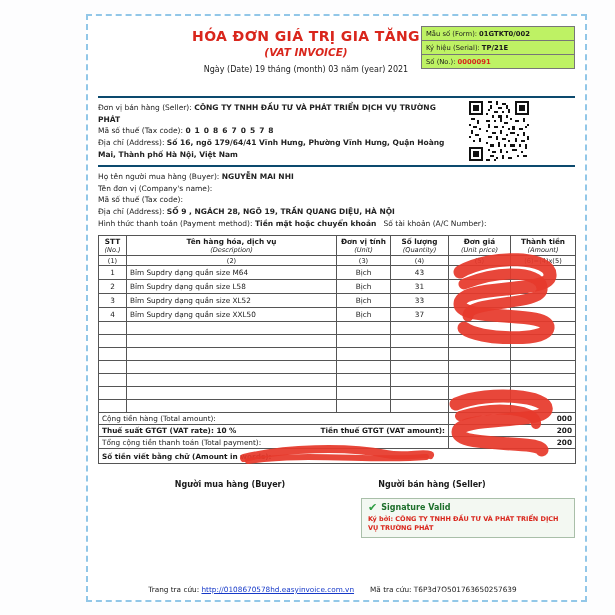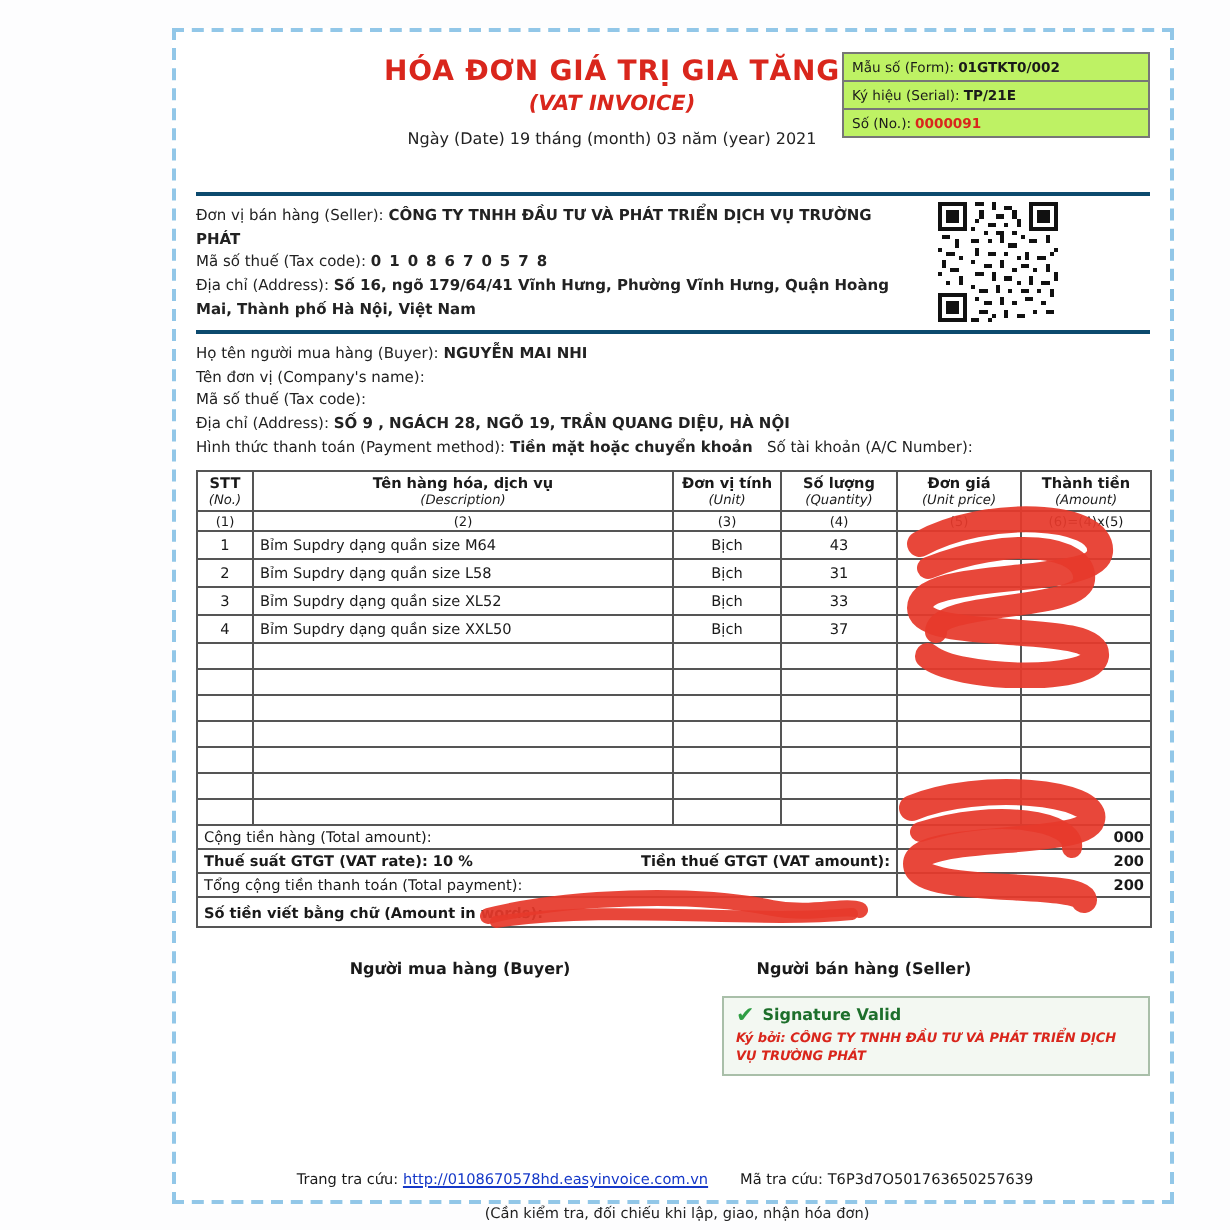--- a/index.html
+++ b/index.html
@@ -47,21 +47,21 @@
   
   .sig { position:relative; height:86px; margin-top:6px; }
   .sig-title { font-size:8px; font-weight:bold; text-align:center; }
   .sig-left { position:absolute; left:42px; top:10px; width:180px; }
   .sig-right { position:absolute; right:28px; top:10px; width:230px; }
   .sigbox { position:absolute; right:0; top:28px; width:214px; border:1px solid #a9bfa9;
             background:#f3f8f2; padding:3px 6px 4px; }
   .sv-row { display:flex; align-items:center; gap:4px; }
   .check-icon { color:#2f9e44; font-size:11px; font-weight:bold; line-height:1; }
   .sv-text { color:#1d6f2b; font-size:8px; font-weight:bold; }
-  .signed { color:#d9261c; font-size:6.5px; font-weight:bold; line-height:1.4; margin-top:2px;font-style:italic; }
+  .signed { color:#d9261c; font-size:6.5px; font-weight:bold; line-height:1.4; margin-top:2px; }
 
   
   .footer-line { position:absolute; left:2px; right:10px; bottom:6px; font-size:7.3px;
                  display:flex; justify-content:center; gap:16px; white-space:nowrap; }
   .url { color:#1538c8; text-decoration:underline; cursor:pointer; }
   .bottom-note { position:absolute; left:62px; right:0; top:602px; text-align:center; font-size:7.3px; color:#222; }
 
   
   .scribble { position:absolute; pointer-events:none; }
   .scribble path { stroke:#e6392b; fill:none; stroke-linecap:round; stroke-linejoin:round; opacity:.93; }
@@ -337,14 +337,13 @@
       <path d="M14 16 C 48 2, 108 8, 104 22 C 100 36, 16 28, 16 44 C 16 60, 98 52, 100 62" stroke-width="13"></path>
       <path d="M18 28 C 56 16, 96 22, 94 36" stroke-width="10"></path>
     </svg>
     <svg class="scribble" style="left:148px;top:426px" width="200" height="27">
       <path d="M8 16 C 48 6, 110 4, 150 12 C 170 16, 186 10, 194 13" stroke-width="8"></path>
       <path d="M12 19 C 70 10, 140 20, 190 15" stroke-width="6"></path>
     </svg>
 
   </div>
 
-  <div class="bottom-note">(Cần kiểm tra, đối chiếu khi lập, giao, nhận hóa đơn)</div>
 </div>
 
 </body></html>

